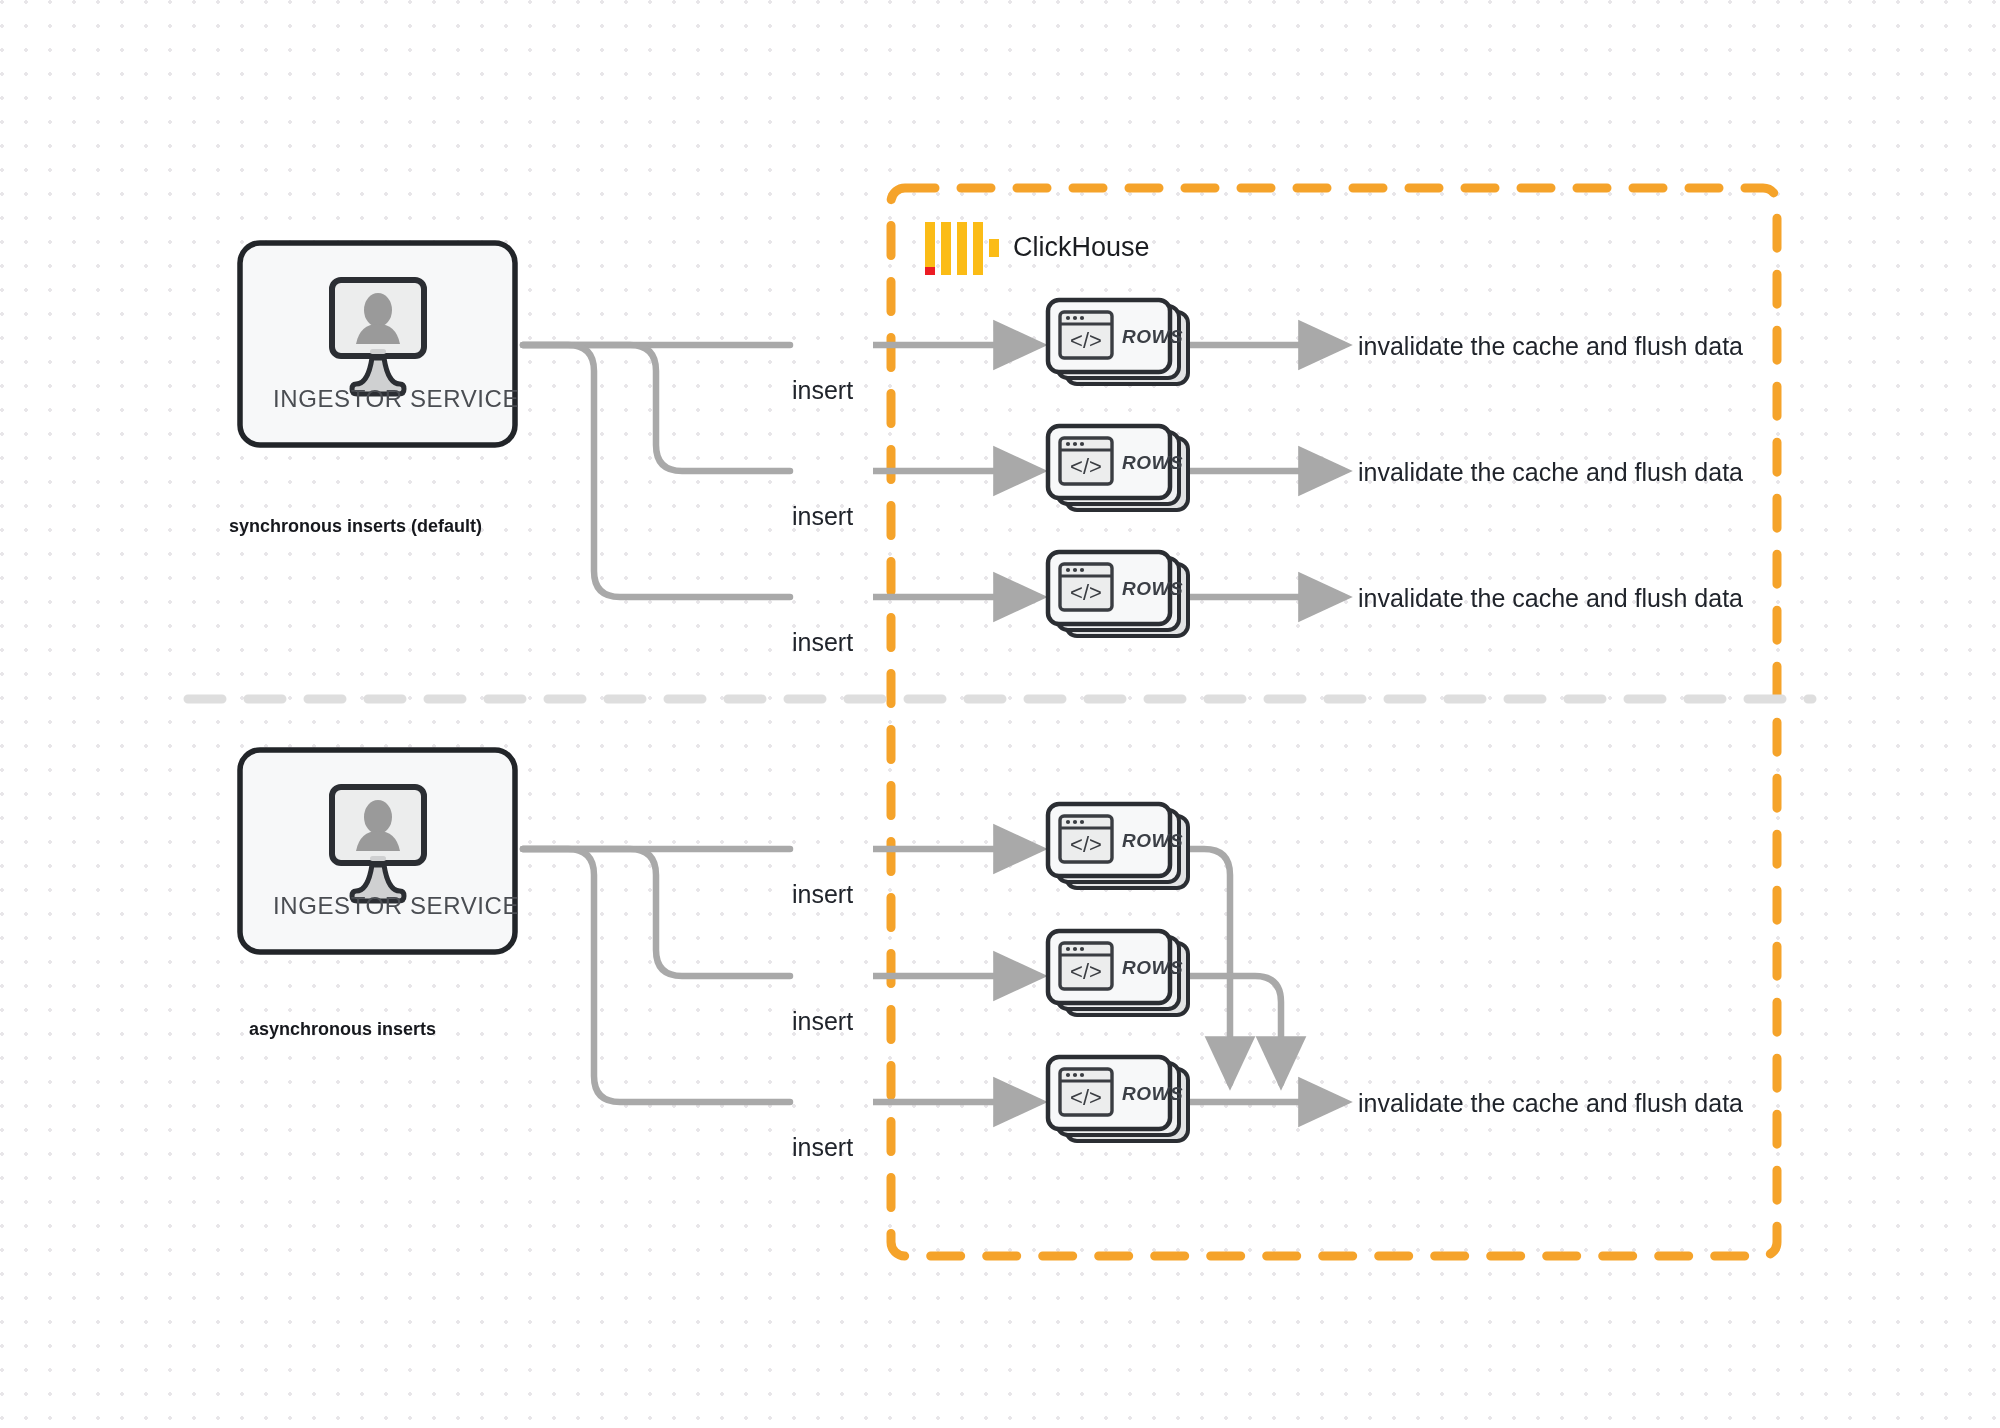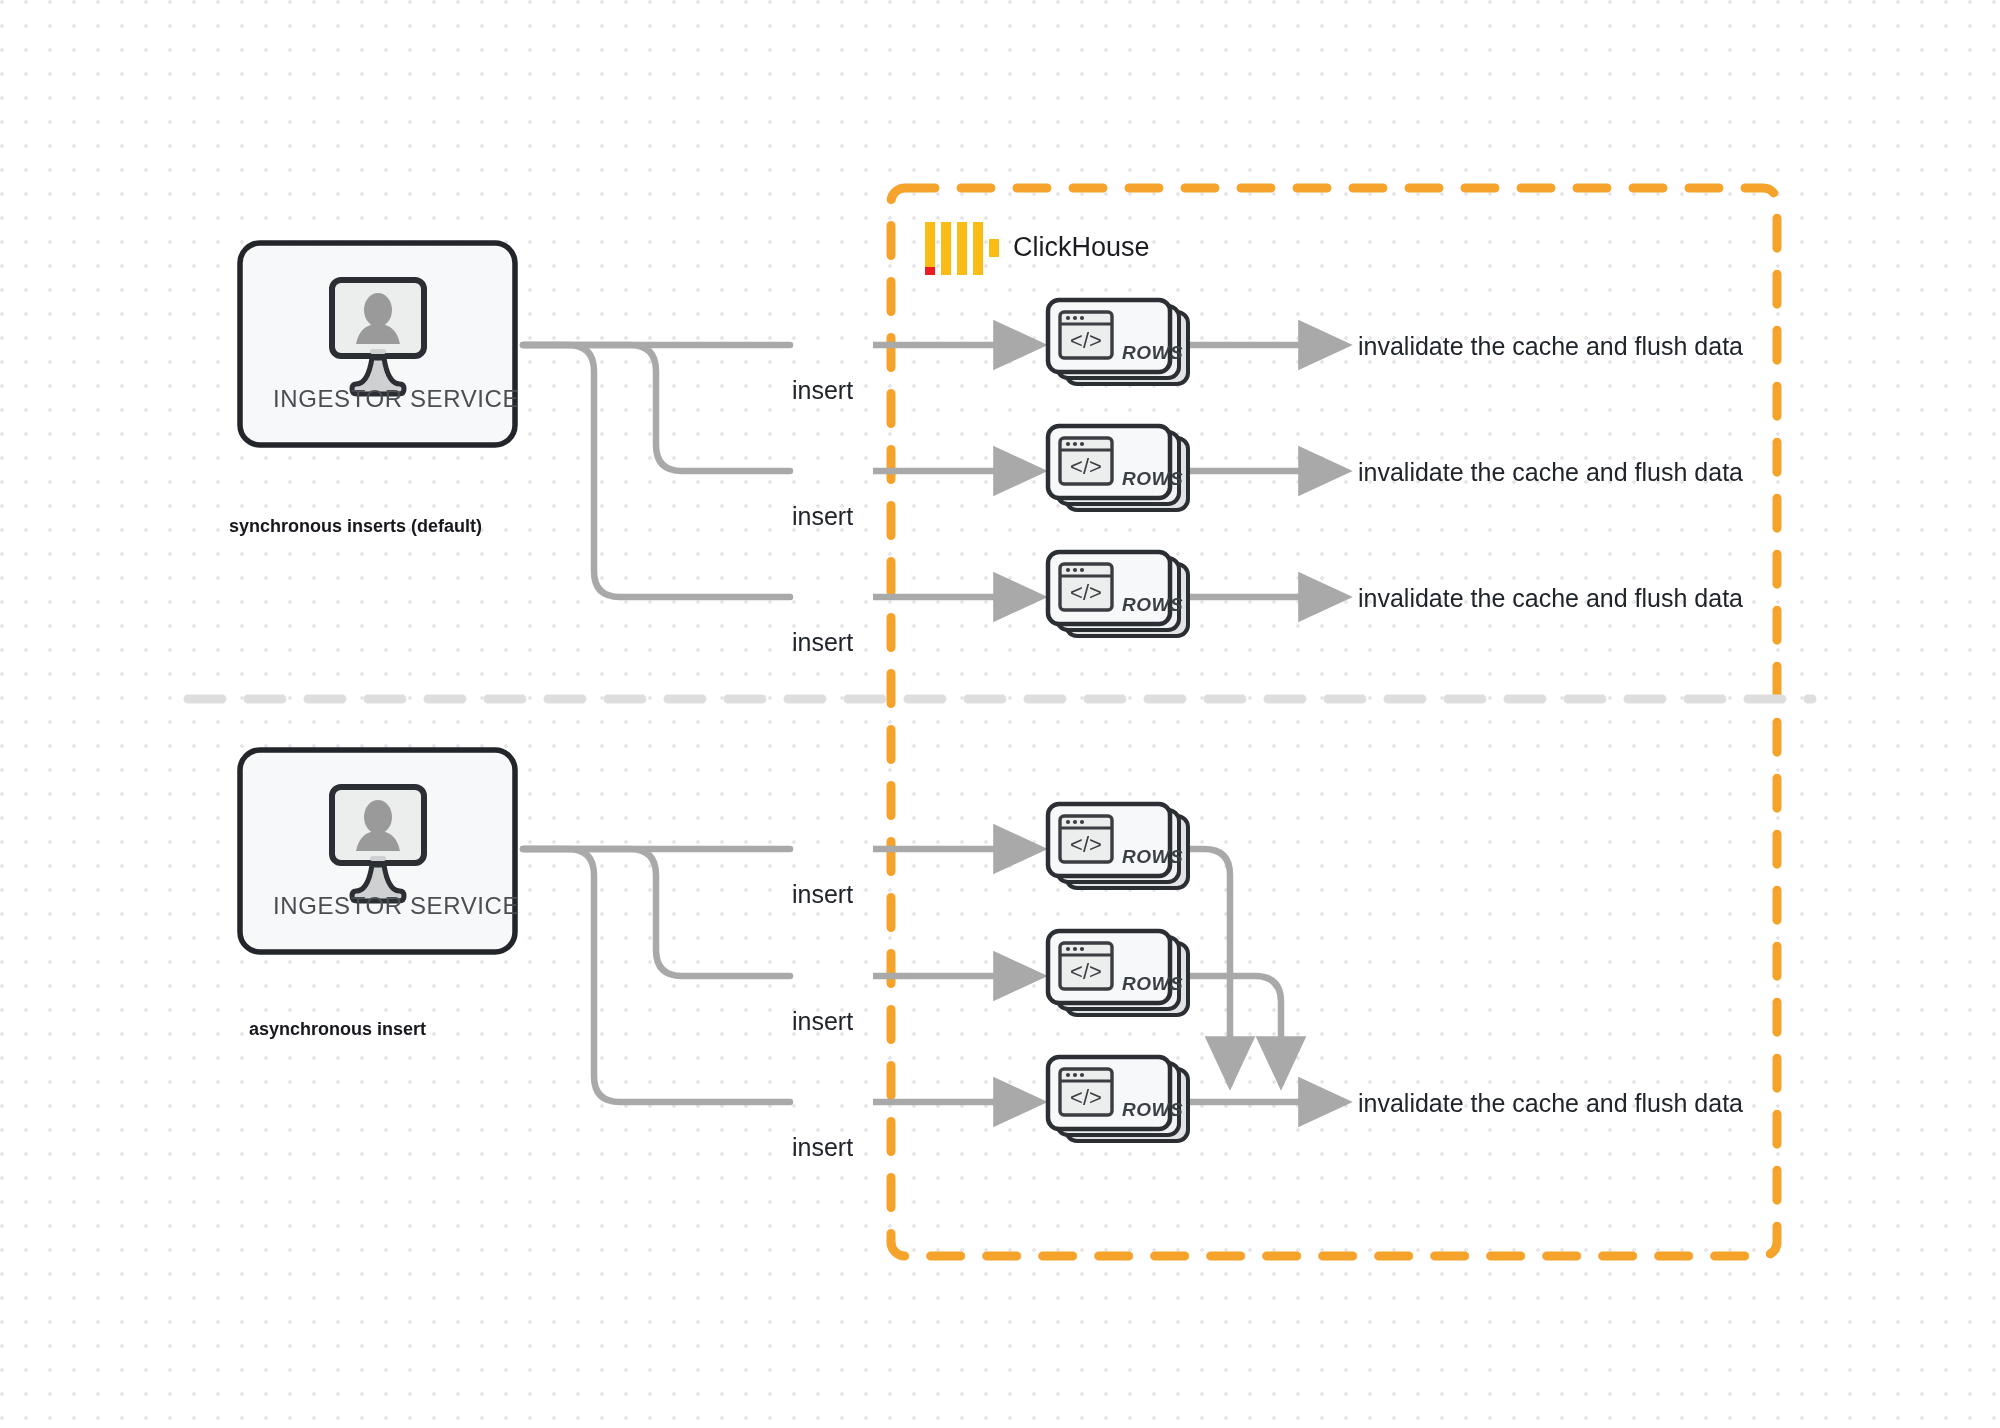--- a/index.html
+++ b/index.html
@@ -38,21 +38,20 @@
     font-size: 25px;
     color: #20242b;
     text-align: right;
   }
   .rows-label {
     font-size: 19px;
     font-style: italic;
     font-weight: bold;
     color: #3b3f46;
     letter-spacing: 0.5px;
-    margin-top: 16px;
   }
   .node-caption {
     font-size: 24px;
     color: #4a4d52;
     letter-spacing: 0.6px;
   }
   .section-label {
     font-size: 18px;
     font-weight: bold;
     color: #16181d;
@@ -221,21 +220,21 @@
 
   <div class="lbl rows-label" style="left:1122px; top:326px;">ROWS</div>
   <div class="lbl rows-label" style="left:1122px; top:452px;">ROWS</div>
   <div class="lbl rows-label" style="left:1122px; top:578px;">ROWS</div>
 
   <div class="lbl sink-label" style="left:1358px; top:332px;">invalidate the cache and flush data</div>
   <div class="lbl sink-label" style="left:1358px; top:458px;">invalidate the cache and flush data</div>
   <div class="lbl sink-label" style="left:1358px; top:584px;">invalidate the cache and flush data</div>
 
   <div class="lbl node-caption" style="left:273px; top:892px; width:210px; text-align:center;">INGESTOR SERVICE</div>
-  <div class="lbl section-label" style="left:249px; top:1019px;">asynchronous insert</div>
+  <div class="lbl section-label" style="left:249px; top:1019px;">asynchronous inserts</div>
 
   <div class="lbl insert-label" style="left:792px; top:836px;">insert</div>
   <div class="lbl insert-label" style="left:792px; top:963px;">insert</div>
   <div class="lbl insert-label" style="left:792px; top:1089px;">insert</div>
 
   <div class="lbl rows-label" style="left:1122px; top:830px;">ROWS</div>
   <div class="lbl rows-label" style="left:1122px; top:957px;">ROWS</div>
   <div class="lbl rows-label" style="left:1122px; top:1083px;">ROWS</div>
 
   <div class="lbl sink-label" style="left:1358px; top:1089px;">invalidate the cache and flush data</div>

